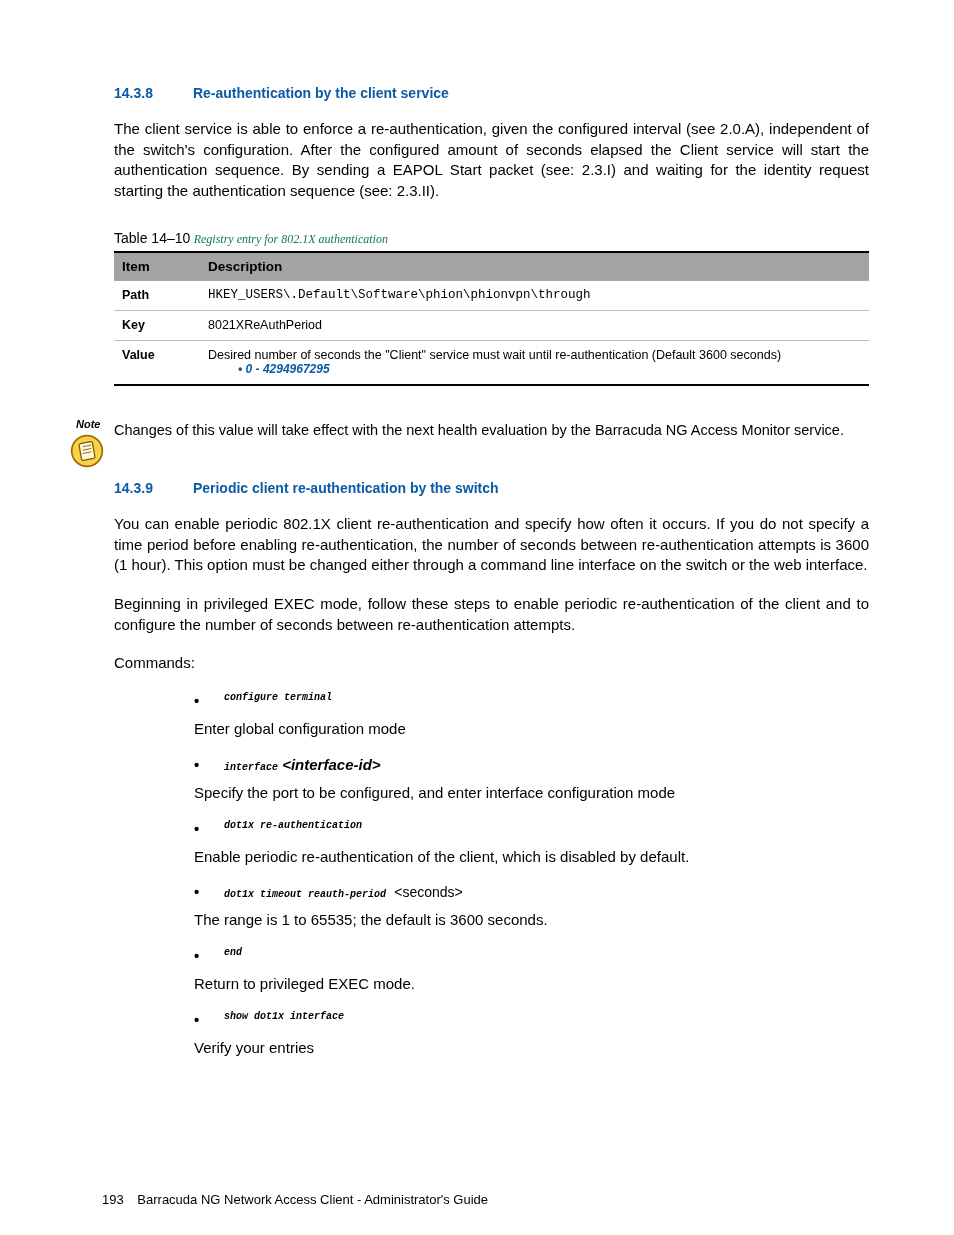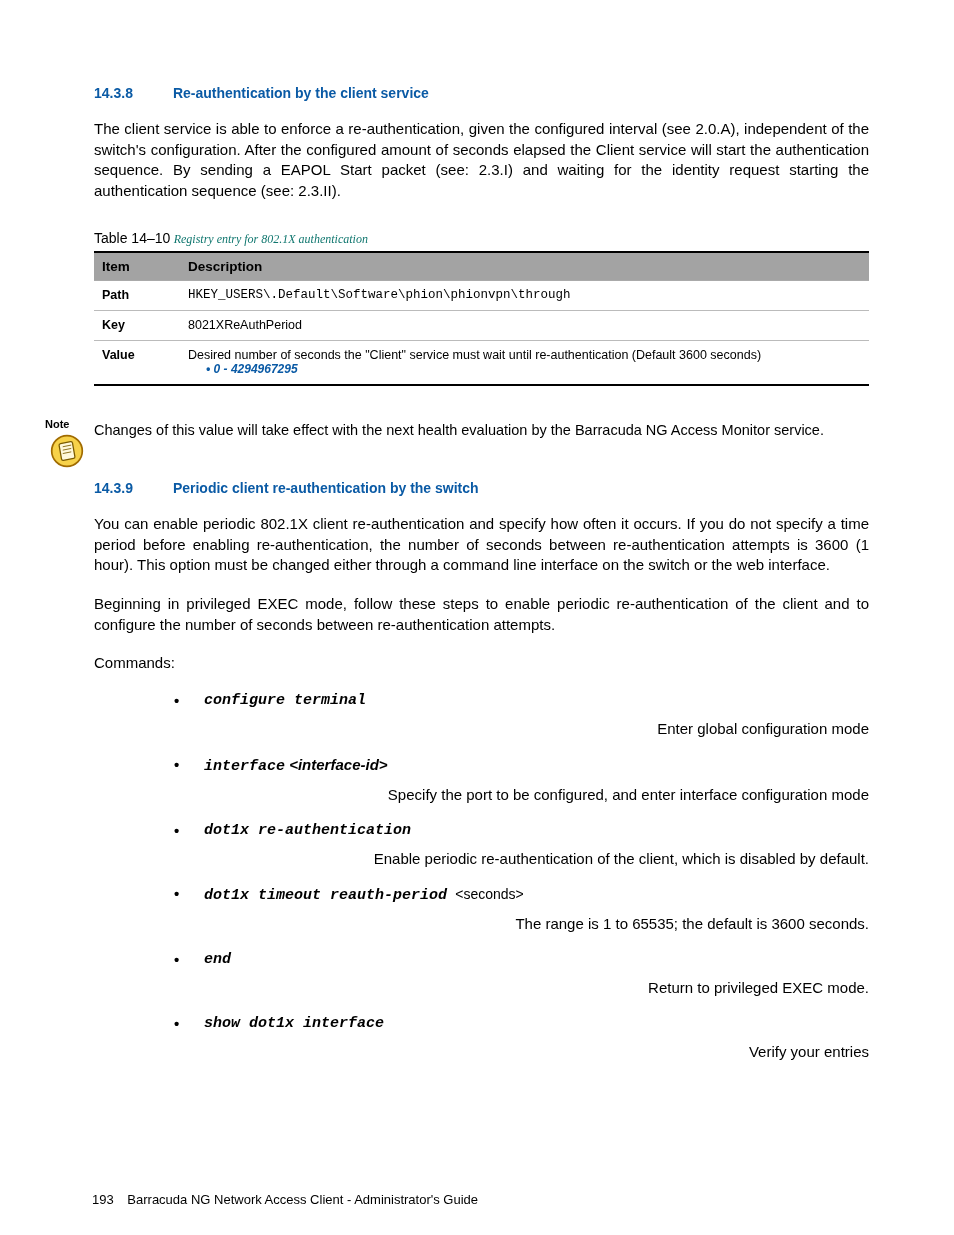--- a/index.html
+++ b/index.html
@@ -6,21 +6,21 @@
     font-family: Arial, Helvetica, sans-serif;
     font-size: 14px;
     color: #000;
     margin: 0;
     background: #fff;
   }
   .page {
     width: 954px;
     min-height: 1235px;
     box-sizing: border-box;
-    padding: 85px 85px 30px 44px;
+    padding: 85px 85px 30px 64px;
     position: relative;
   }
   .section-heading {
     color: #0a5aa5;
     font-weight: bold;
     font-size: 14px;
     margin-top: 0;
     margin-bottom: 18px;
   }
   .section-heading .num {
@@ -56,34 +56,35 @@
   }
   table.reg td {
     padding: 7px 8px 8px 8px;
     vertical-align: top;
     font-size: 12.5px;
     border-bottom: 1px solid #bbb;
   }
   table.reg tr:last-child td { border-bottom: none; }
   table.reg td.label { font-weight: bold; width: 70px; }
   .mono { font-family: "Courier New", monospace; font-size: 12px; }
-  .value-bullet { color: #0a5aa5; font-style: italic; font-weight: bold; font-size: 12px; margin-left: 18px; }
+  .value-bullet { color: #0a5aa5; font-style: italic; font-weight: bold; font-size: 12px; margin-left: 30px; }
   .value-bullet::before { content: "• "; color: #0a5aa5; }
 
   .note-block {
     position: relative;
     margin: 34px 0 40px 0;
     padding-left: 50px;
   }
   .note-label {
     position: absolute;
-    left: 1px;
+    left: 12px;
     top: -2px;
     font-weight: bold;
     font-size: 11px;
+    font-style: italic;
   }
   .note-icon {
     position: absolute;
     left: 6px;
     top: 14px;
     width: 34px;
     height: 34px;
   }
   .note-text {
     font-size: 14.5px;
@@ -95,35 +96,34 @@
     display: flex;
     font-size: 15px;
     margin-bottom: 10px;
     margin-top: 2px;
   }
   .cmd-bullet .dot { width: 30px; font-weight: bold; }
   .cmd-bullet .cmd {
     font-family: "Courier New", monospace;
     font-weight: bold;
     font-style: italic;
-    font-size: 15px;
+    font-size: 10px;
   }
   .cmd-bullet .arg-strong { font-weight: bold; font-style: italic; font-family: Arial; }
   .cmd-bullet .arg-plain { font-family: Arial; font-style: normal; font-weight: normal; margin-left: 4px; font-size: 14px;}
   .cmd-desc {
     font-size: 15px;
     margin: 0 0 16px 0;
     line-height: 1.38;
-    text-align: right;
   }
 
   .footer {
     position: absolute;
     bottom: 28px;
-    left: 92px;
+    left: 102px;
     font-size: 13px;
   }
   .footer .pnum { margin-right: 10px; }
 </style>
 </head>
 <body>
 
 <div class="page">
 
   <div class="section-heading" style="margin-left:50px;">

